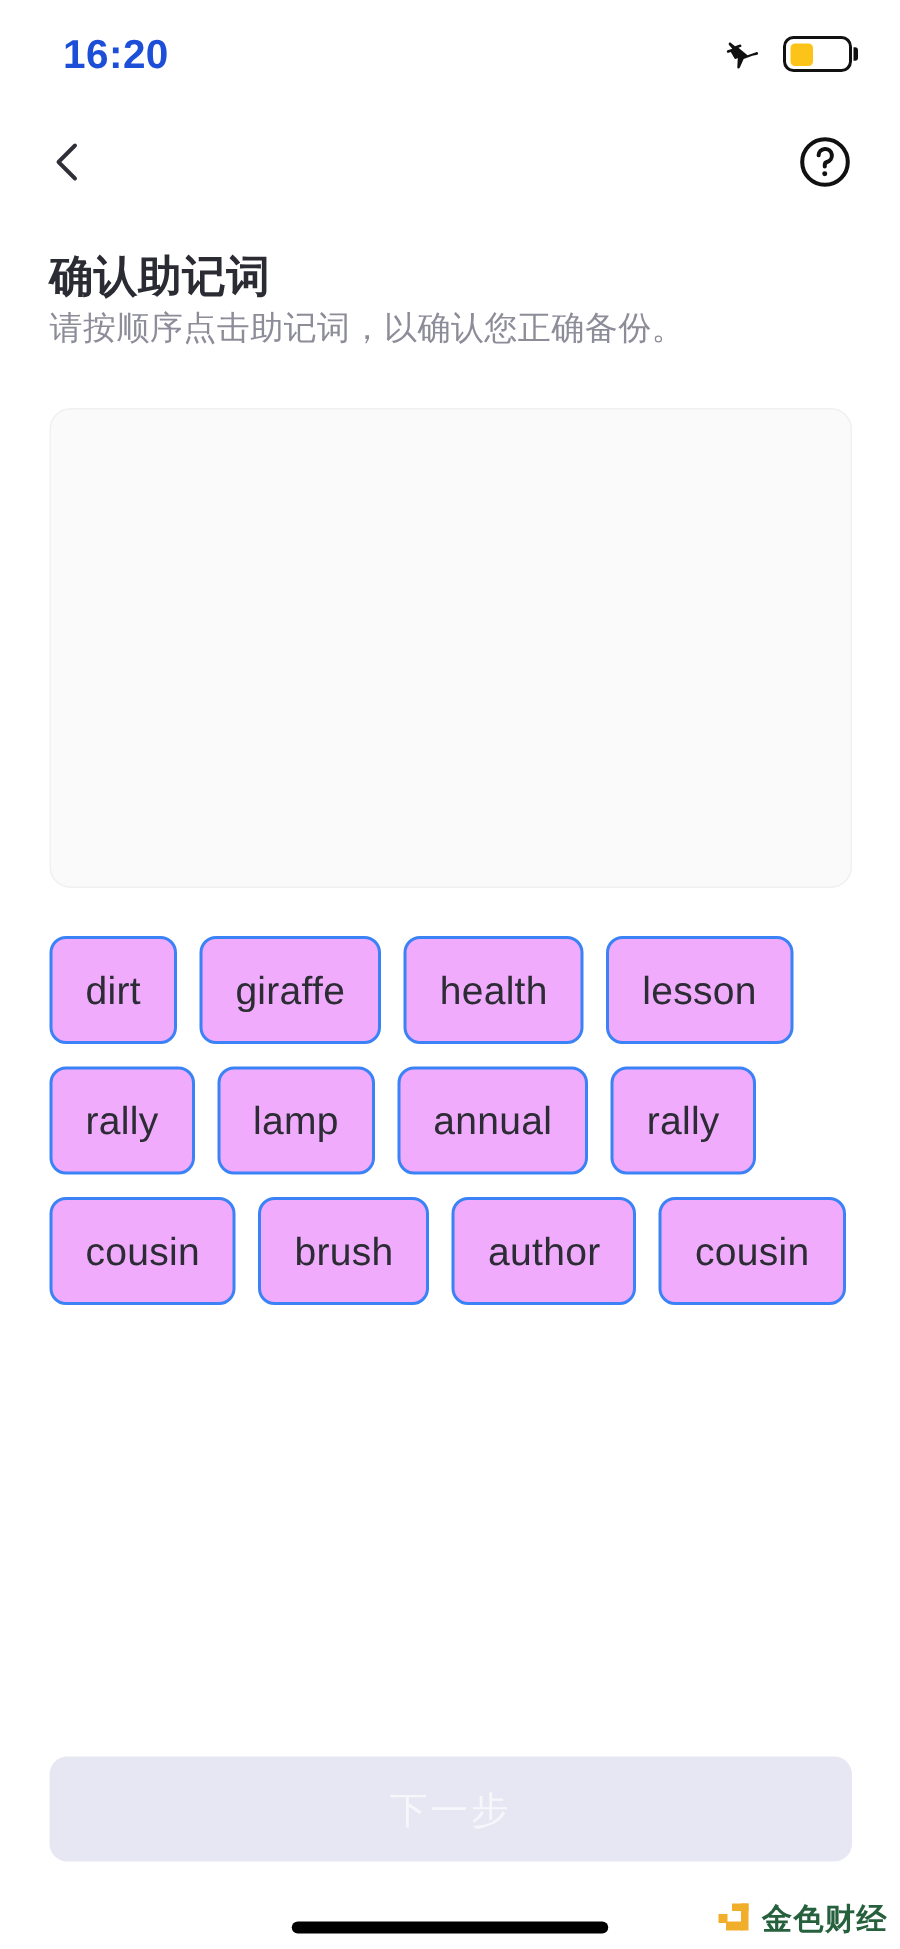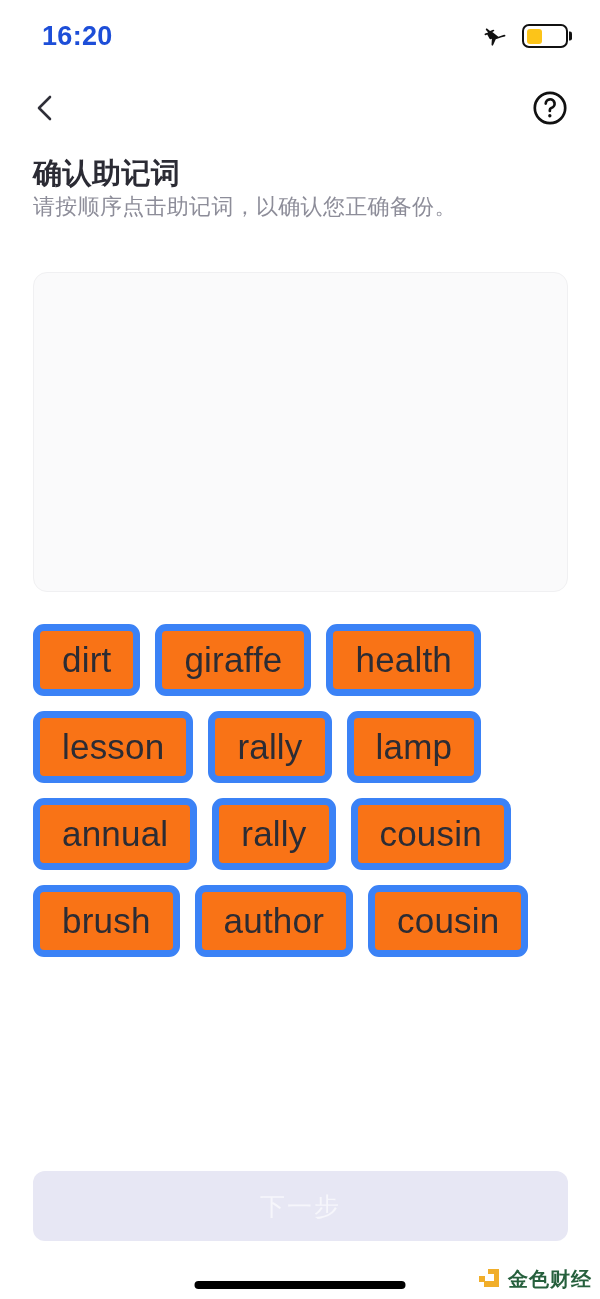--- a/index.html
+++ b/index.html
@@ -70,20 +70,21 @@
 
   
   .heading-block {
     position:absolute; top:157px; left:33px;
     width:534px;
   }
   .page-title {
     font-size:29px; font-weight:bold;
     color:#2b2b34; line-height:1.15;
     letter-spacing:0.5px;
+    margin-top:12px;
   }
   .page-subtitle {
     margin-top:3px;
     font-size:22px; color:#8d8d99;
     line-height:1.3; letter-spacing:0.3px;
   }
 
   
   .answer-area {
     position:absolute; top:272px; left:33px;
@@ -101,24 +102,24 @@
     position:absolute; top:624px; left:33px;
     width:535px;
     display:flex; flex-wrap:wrap;
     gap:15px 15px;
   }
   .word-chip {
     min-width:0;
     padding:0 22px;
     height:72px;
     display:flex; align-items:center; justify-content:center;
-    background:#f97316;
-    border:7px solid #3b82f6;
+    background:#f0abfc;
+    border:2px solid #3b82f6;
     border-radius:11px;
-    font-size:35px; color:#2c2c34;
+    font-size:26px; color:#2c2c34;
     letter-spacing:0.2px;
     cursor:pointer;
     user-select:none;
   }
 
   
   .next-btn {
     position:absolute; left:33px; top:1171px;
     width:535px; height:70px;
     background:#e7e7f4;

